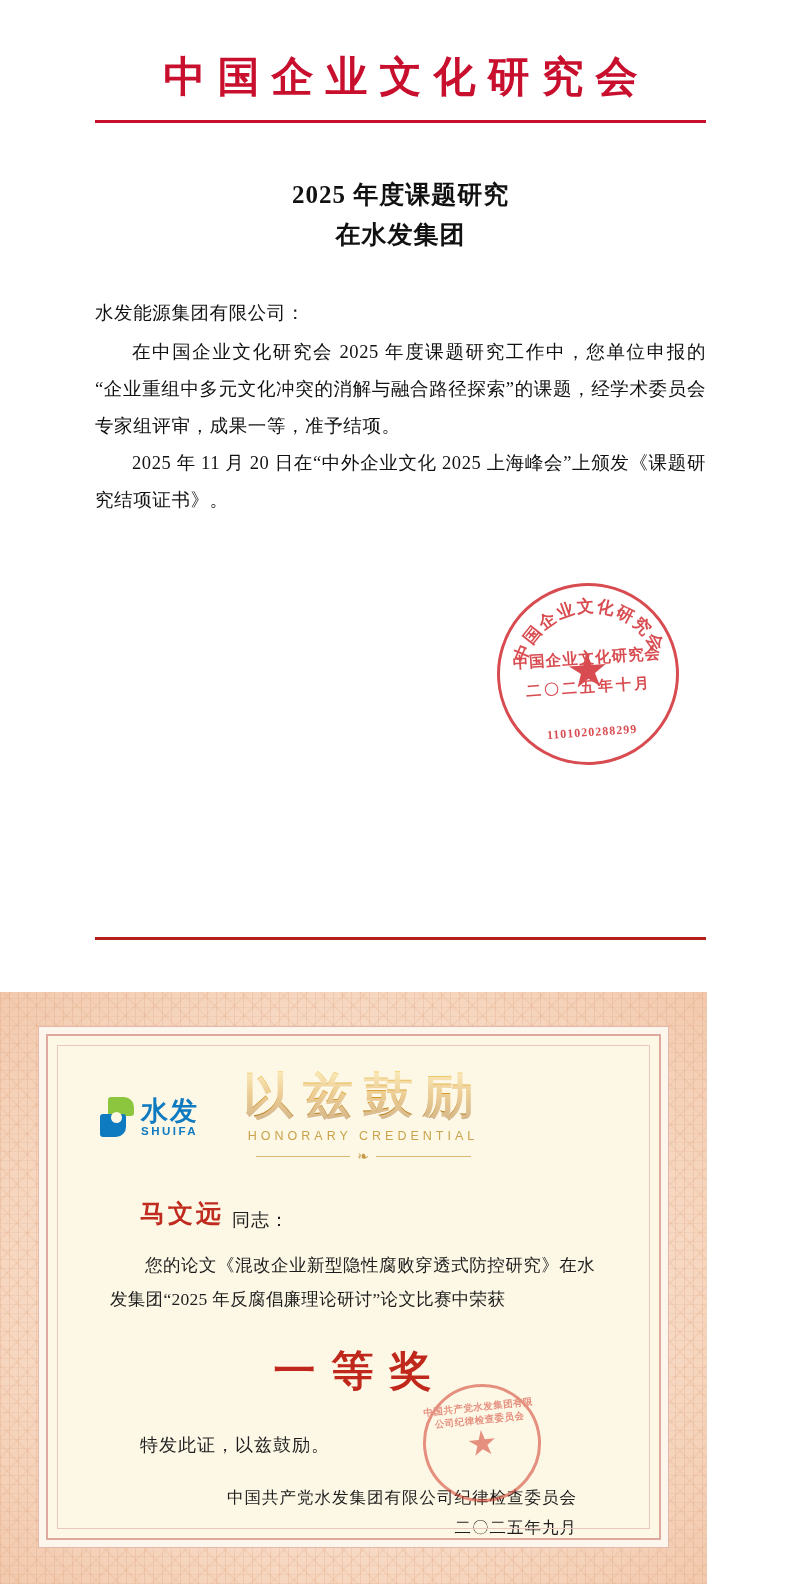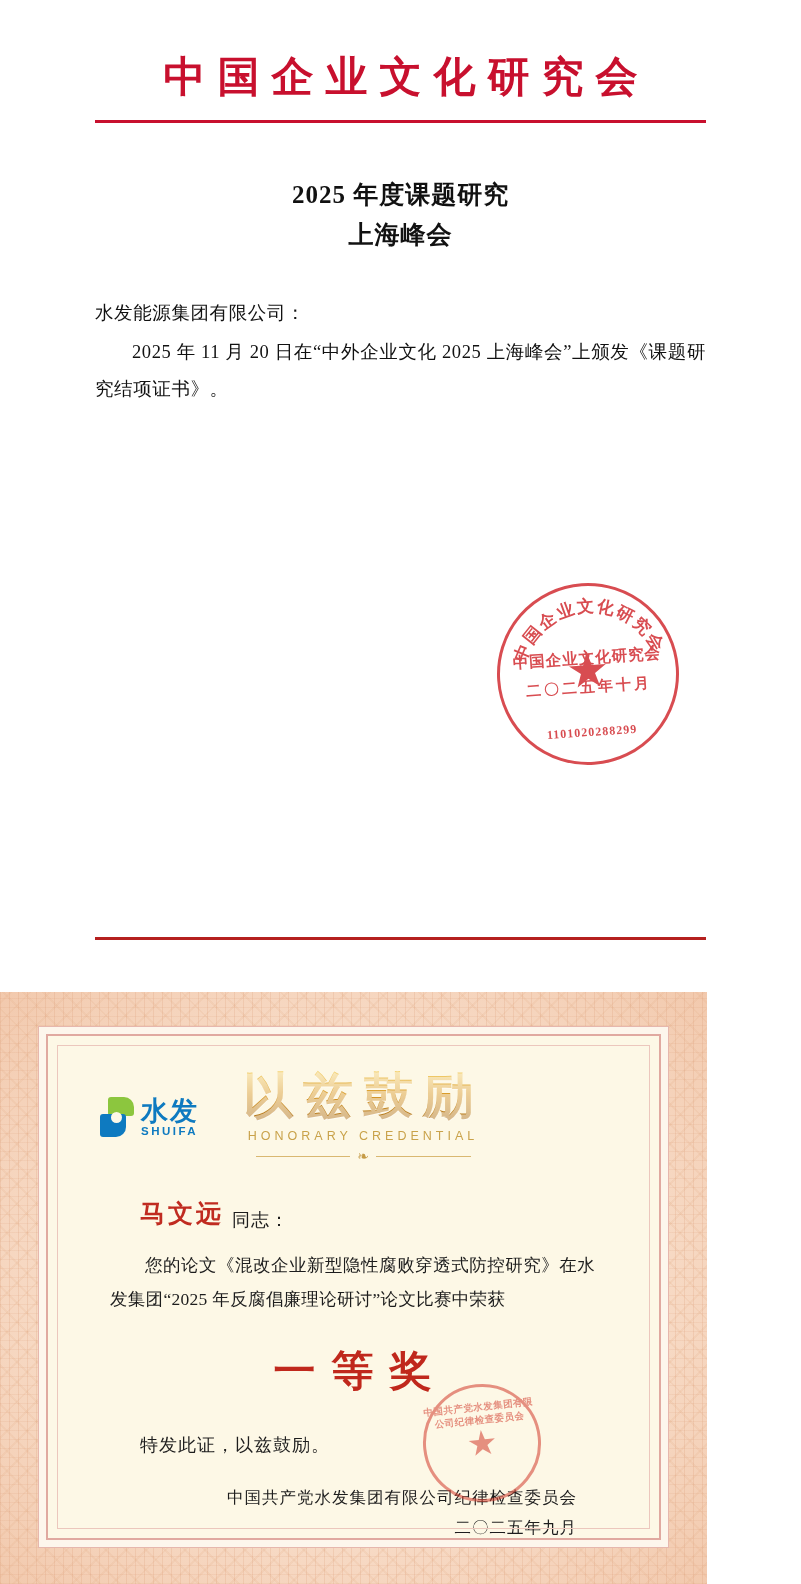--- a/index.html
+++ b/index.html
@@ -355,25 +355,26 @@
 
 <section class="notice">
 
   <div class="org-header">
     <div class="org-title">中国企业文化研究会</div>
     <div class="org-rule"></div>
   </div>
 
   <div class="doc-title">
     <div>2025 年度课题研究</div>
-    <div>上海峰会</div>
+    <div>在水发集团</div>
   </div>
 
   <div class="body-block">
     <p class="salutation">水发能源集团有限公司：</p>
+    <p class="para">在中国企业文化研究会 2025 年度课题研究工作中，您单位申报的“企业重组中多元文化冲突的消解与融合路径探索”的课题，经学术委员会专家组评审，成果一等，准予结项。</p>
     <p class="para">2025 年 11 月 20 日在“中外企业文化 2025 上海峰会”上颁发《课题研究结项证书》。</p>
   </div>
 
   <div class="seal">
     <svg class="seal-arc" viewBox="0 0 182 182">
       <defs>
         <path id="arcpath" d="M 22,95 A 69,69 0 0 1 160,95"></path>
       </defs>
       <text>
         <textPath href="#arcpath" startOffset="50%" text-anchor="middle" id="sealArcLabel">中国企业文化研究会</textPath>

